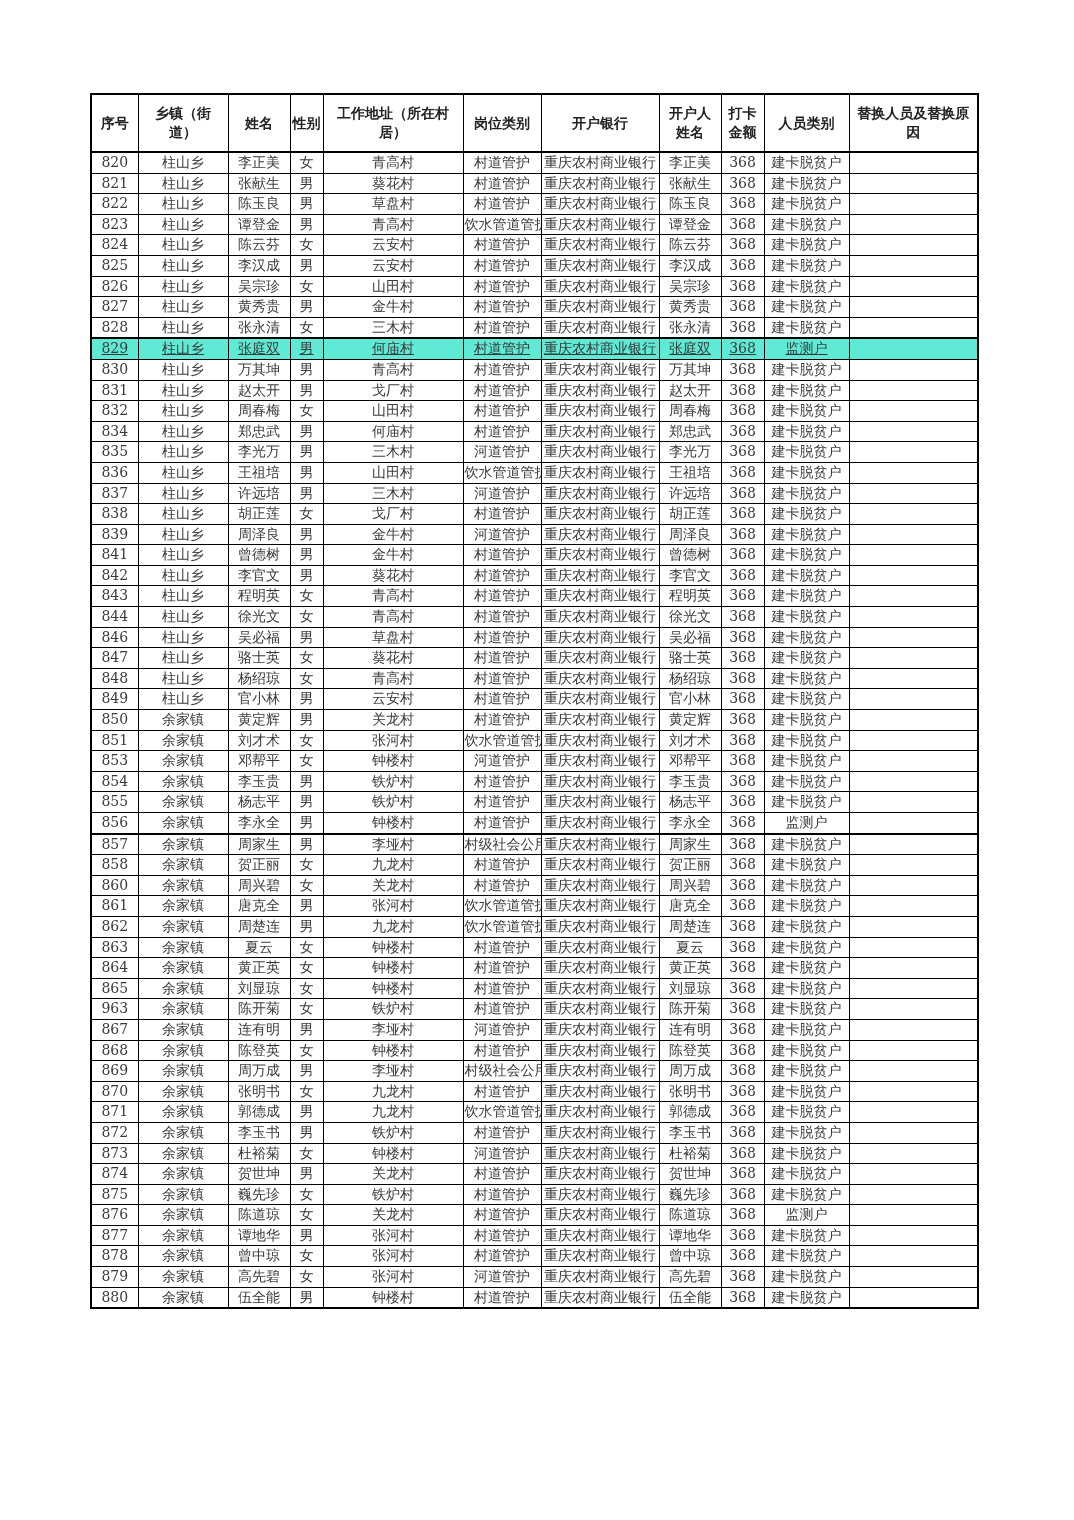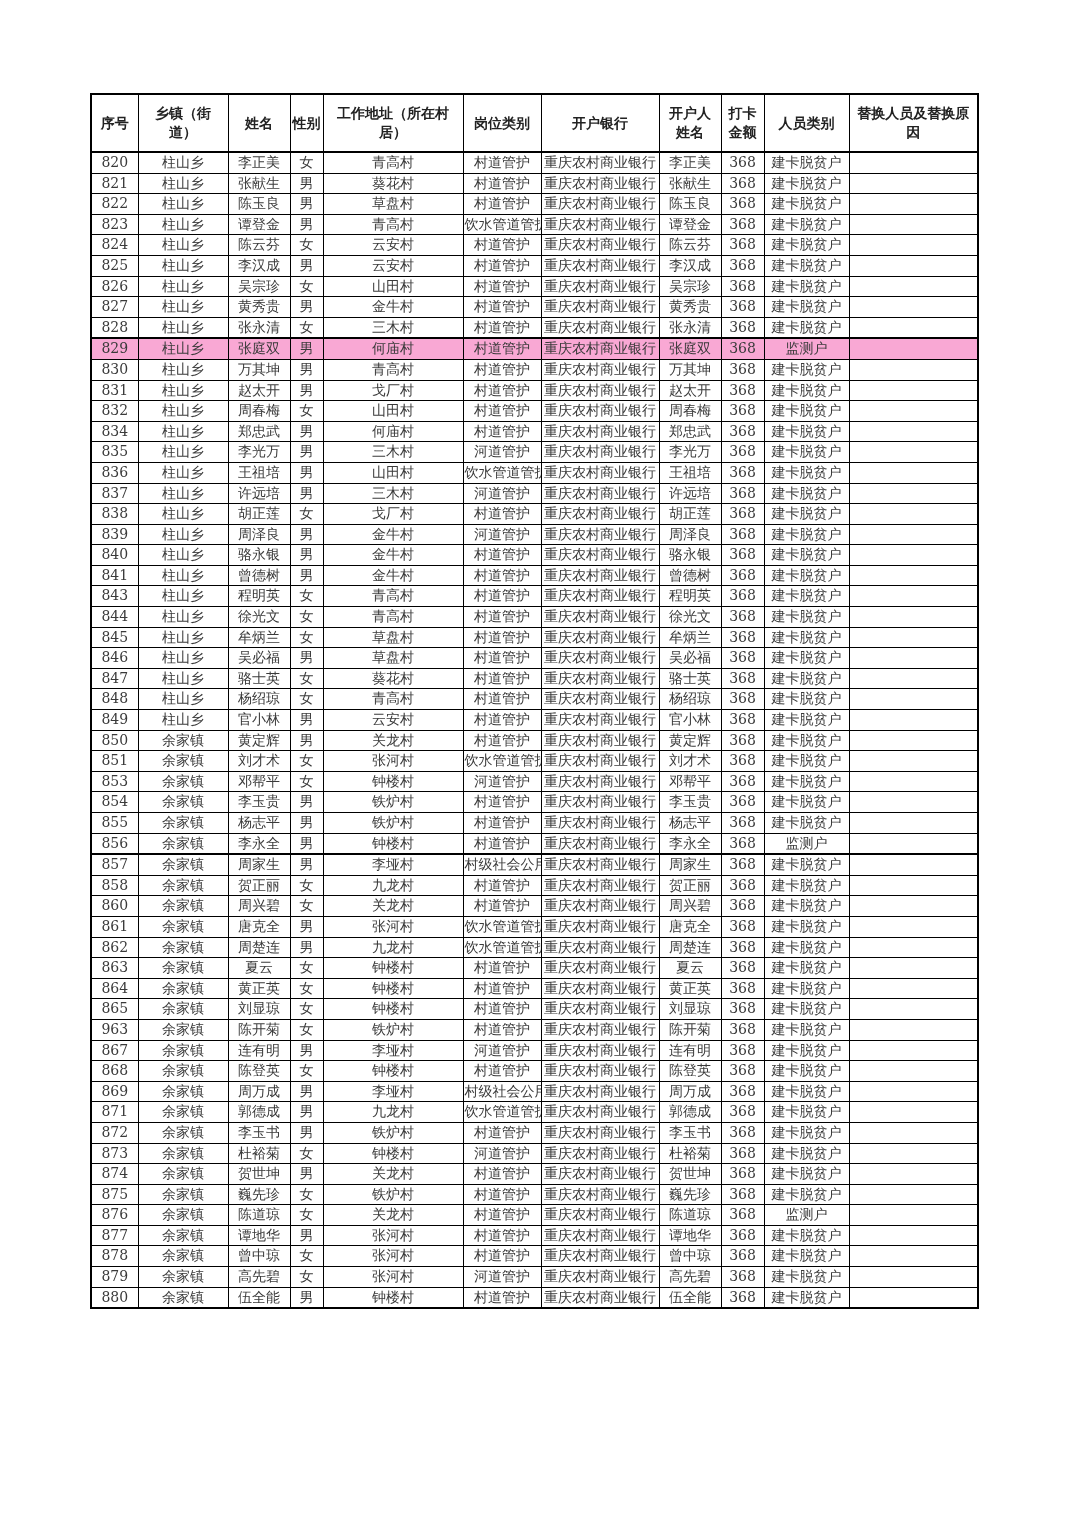--- a/index.html
+++ b/index.html
@@ -47,21 +47,21 @@
   .col-town{width:90px;}
   .col-name{width:62px;}
   .col-gender{width:33px;}
   .col-village{width:140px;}
   .col-position{width:78px;}
   .col-bank{width:118px;}
   .col-account{width:62px;}
   .col-amount{width:43px;}
   .col-category{width:85px;}
   .col-replacement{width:129px;}
-  tr.highlight td{background:#f9a8d4;color:#333;}
+  tr.highlight td{background:#5eead4;color:#333;text-decoration:underline;}
   tr.thick-top td{border-top:2px solid #000;}
 </style>
 </head>
 <body>
 
 <div class="page">
   <table class="roster">
     <colgroup>
       <col class="col-seq">
         <col class="col-town">
@@ -337,46 +337,46 @@
           <td class="col-gender">男</td>
           <td class="col-village">金牛村</td>
           <td class="col-position">河道管护</td>
           <td class="col-bank">重庆农村商业银行</td>
           <td class="col-account">周泽良</td>
           <td class="col-amount">368</td>
           <td class="col-category">建卡脱贫户</td>
           <td class="col-replacement"></td>
         </tr>
         <tr>
-          <td class="col-seq">840</td>
-          <td class="col-town">柱山乡</td>
-          <td class="col-name">骆永银</td>
+          <td class="col-seq">841</td>
+          <td class="col-town">柱山乡</td>
+          <td class="col-name">曾德树</td>
           <td class="col-gender">男</td>
           <td class="col-village">金牛村</td>
           <td class="col-position">村道管护</td>
           <td class="col-bank">重庆农村商业银行</td>
-          <td class="col-account">骆永银</td>
-          <td class="col-amount">368</td>
-          <td class="col-category">建卡脱贫户</td>
-          <td class="col-replacement"></td>
-        </tr>
-        <tr>
-          <td class="col-seq">841</td>
-          <td class="col-town">柱山乡</td>
-          <td class="col-name">曾德树</td>
-          <td class="col-gender">男</td>
-          <td class="col-village">金牛村</td>
-          <td class="col-position">村道管护</td>
-          <td class="col-bank">重庆农村商业银行</td>
           <td class="col-account">曾德树</td>
           <td class="col-amount">368</td>
           <td class="col-category">建卡脱贫户</td>
           <td class="col-replacement"></td>
         </tr>
         <tr>
+          <td class="col-seq">842</td>
+          <td class="col-town">柱山乡</td>
+          <td class="col-name">李官文</td>
+          <td class="col-gender">男</td>
+          <td class="col-village">葵花村</td>
+          <td class="col-position">村道管护</td>
+          <td class="col-bank">重庆农村商业银行</td>
+          <td class="col-account">李官文</td>
+          <td class="col-amount">368</td>
+          <td class="col-category">建卡脱贫户</td>
+          <td class="col-replacement"></td>
+        </tr>
+        <tr>
           <td class="col-seq">843</td>
           <td class="col-town">柱山乡</td>
           <td class="col-name">程明英</td>
           <td class="col-gender">女</td>
           <td class="col-village">青高村</td>
           <td class="col-position">村道管护</td>
           <td class="col-bank">重庆农村商业银行</td>
           <td class="col-account">程明英</td>
           <td class="col-amount">368</td>
           <td class="col-category">建卡脱贫户</td>
@@ -384,33 +384,20 @@
         </tr>
         <tr>
           <td class="col-seq">844</td>
           <td class="col-town">柱山乡</td>
           <td class="col-name">徐光文</td>
           <td class="col-gender">女</td>
           <td class="col-village">青高村</td>
           <td class="col-position">村道管护</td>
           <td class="col-bank">重庆农村商业银行</td>
           <td class="col-account">徐光文</td>
-          <td class="col-amount">368</td>
-          <td class="col-category">建卡脱贫户</td>
-          <td class="col-replacement"></td>
-        </tr>
-        <tr>
-          <td class="col-seq">845</td>
-          <td class="col-town">柱山乡</td>
-          <td class="col-name">牟炳兰</td>
-          <td class="col-gender">女</td>
-          <td class="col-village">草盘村</td>
-          <td class="col-position">村道管护</td>
-          <td class="col-bank">重庆农村商业银行</td>
-          <td class="col-account">牟炳兰</td>
           <td class="col-amount">368</td>
           <td class="col-category">建卡脱贫户</td>
           <td class="col-replacement"></td>
         </tr>
         <tr>
           <td class="col-seq">846</td>
           <td class="col-town">柱山乡</td>
           <td class="col-name">吴必福</td>
           <td class="col-gender">男</td>
           <td class="col-village">草盘村</td>
@@ -683,20 +670,33 @@
         </tr>
         <tr>
           <td class="col-seq">869</td>
           <td class="col-town">余家镇</td>
           <td class="col-name">周万成</td>
           <td class="col-gender">男</td>
           <td class="col-village">李垭村</td>
           <td class="col-position">村级社会公用事业</td>
           <td class="col-bank">重庆农村商业银行</td>
           <td class="col-account">周万成</td>
+          <td class="col-amount">368</td>
+          <td class="col-category">建卡脱贫户</td>
+          <td class="col-replacement"></td>
+        </tr>
+        <tr>
+          <td class="col-seq">870</td>
+          <td class="col-town">余家镇</td>
+          <td class="col-name">张明书</td>
+          <td class="col-gender">女</td>
+          <td class="col-village">九龙村</td>
+          <td class="col-position">村道管护</td>
+          <td class="col-bank">重庆农村商业银行</td>
+          <td class="col-account">张明书</td>
           <td class="col-amount">368</td>
           <td class="col-category">建卡脱贫户</td>
           <td class="col-replacement"></td>
         </tr>
         <tr>
           <td class="col-seq">871</td>
           <td class="col-town">余家镇</td>
           <td class="col-name">郭德成</td>
           <td class="col-gender">男</td>
           <td class="col-village">九龙村</td>

